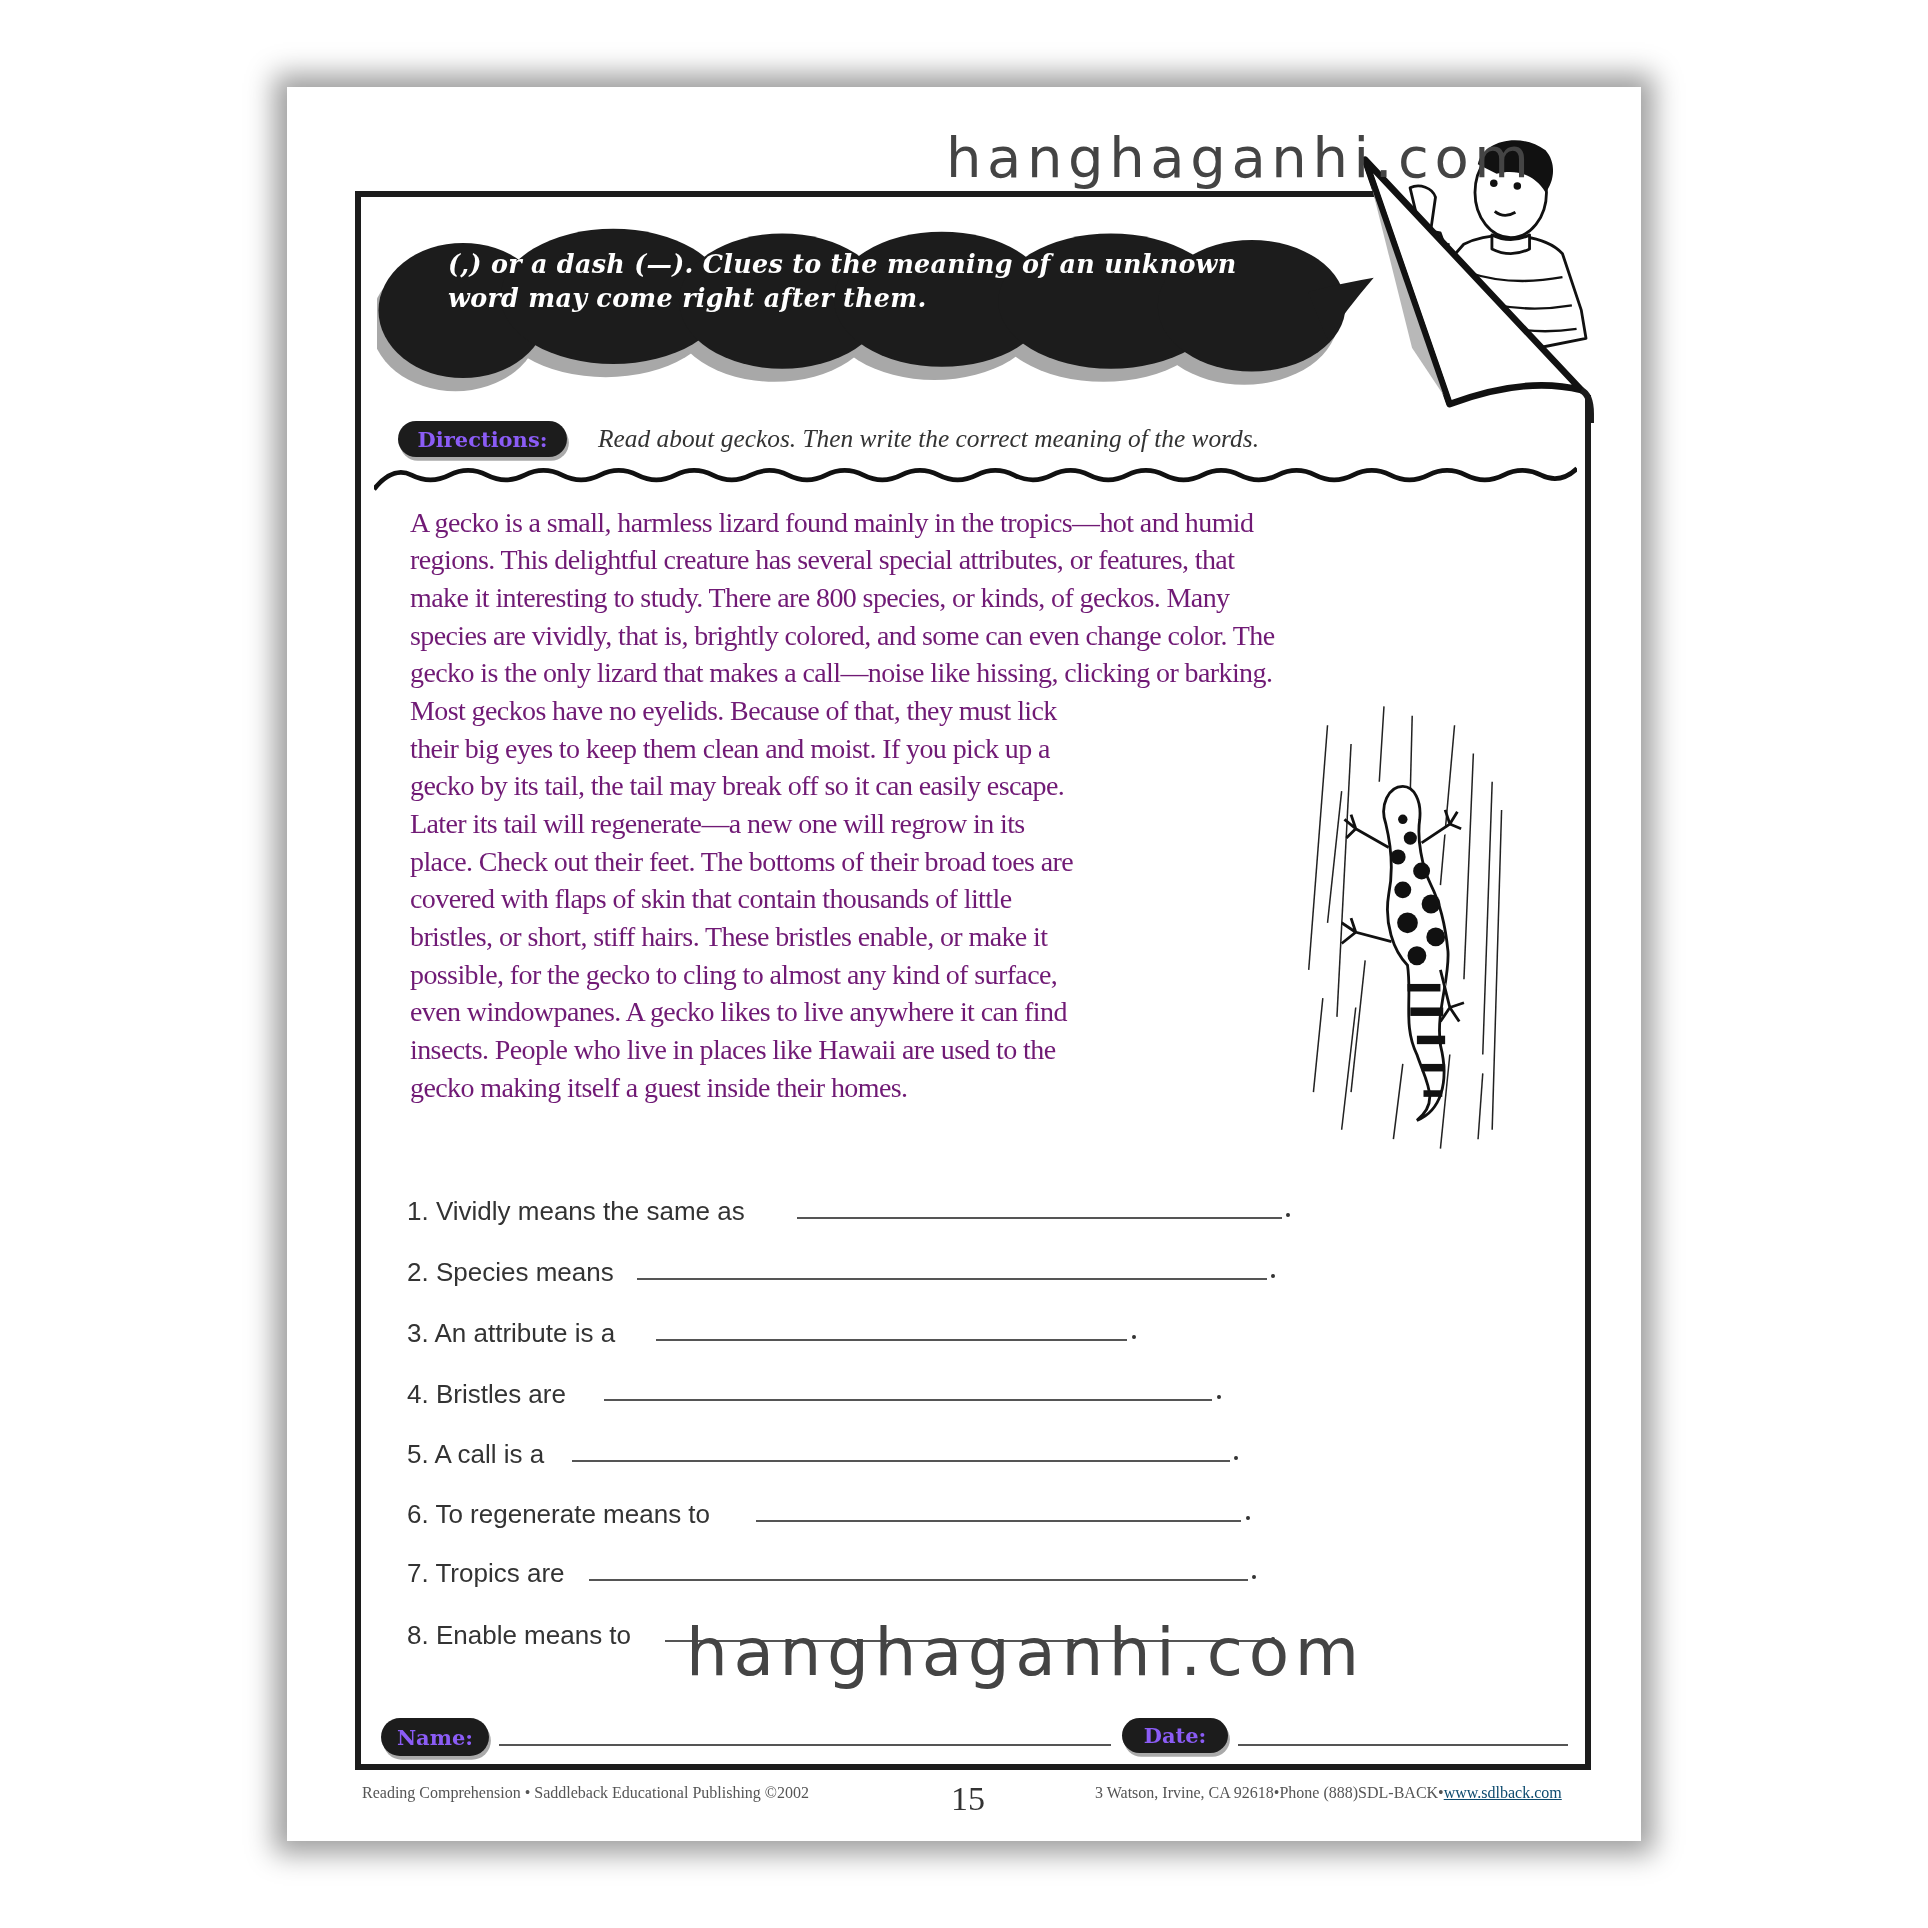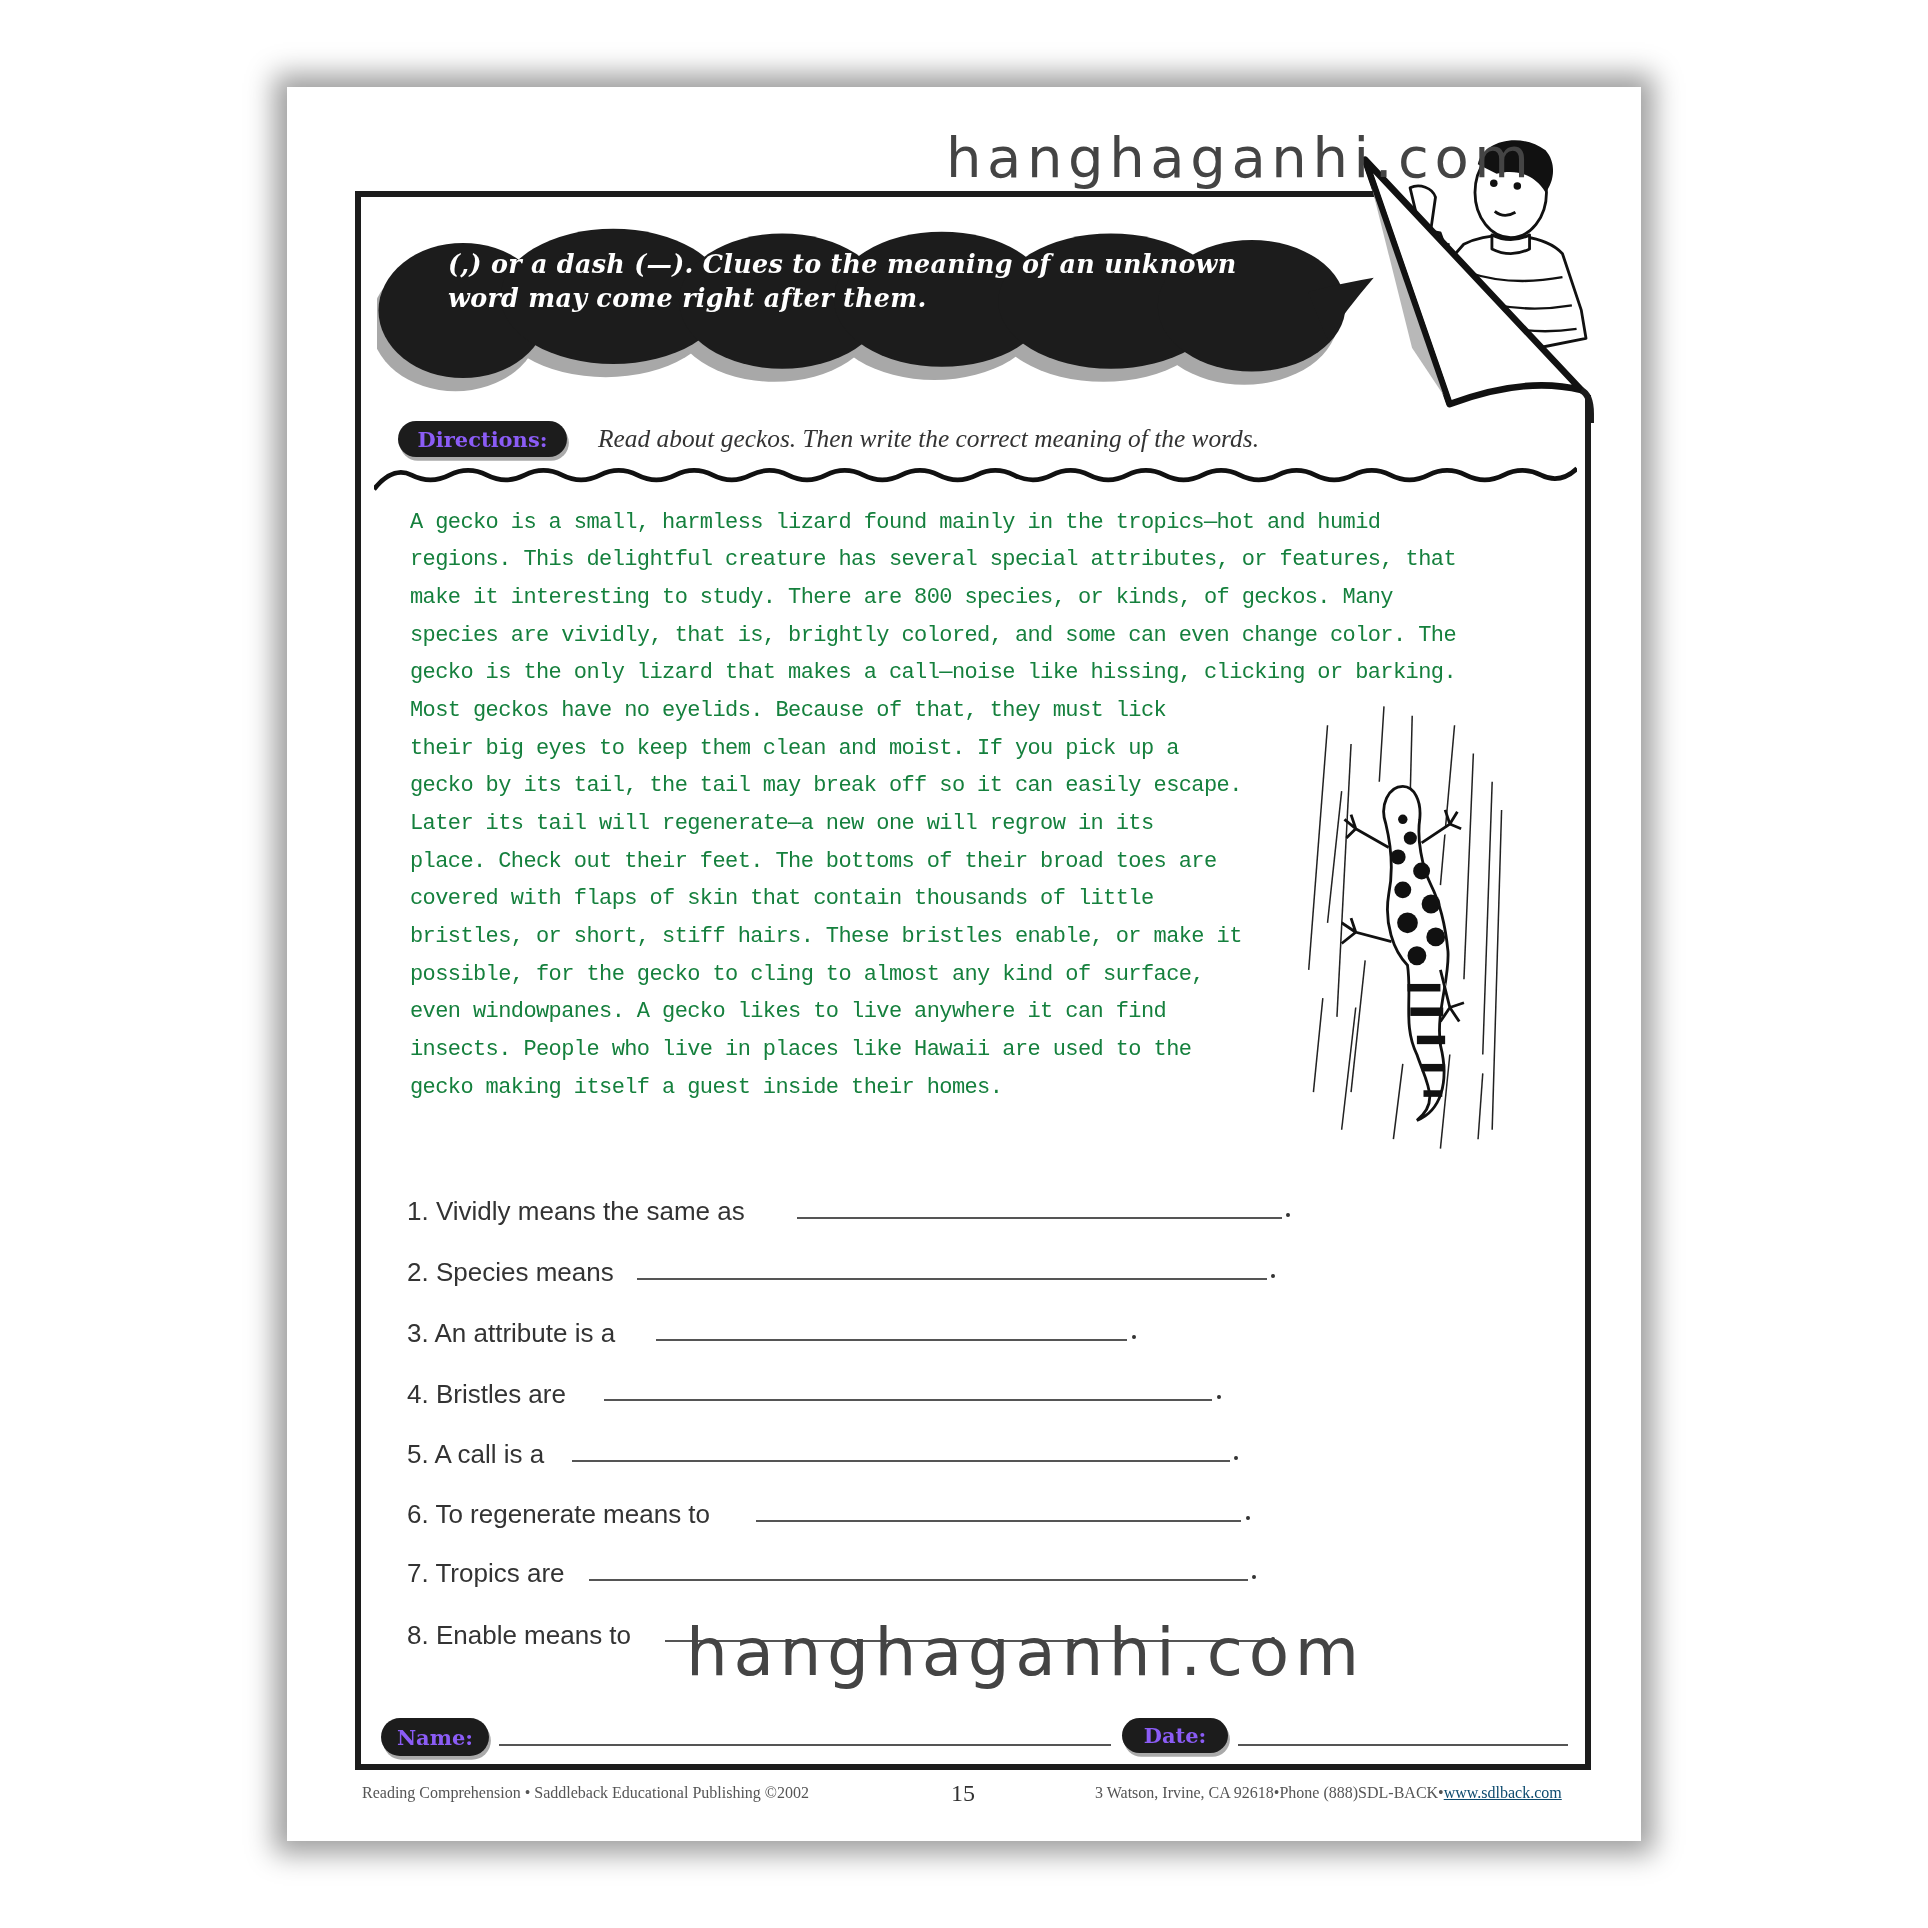--- a/index.html
+++ b/index.html
@@ -34,34 +34,34 @@
     position:absolute; background:#1c1c1c; color:#8b5cf6; border-radius:21px;
     font-family:"DejaVu Serif", serif; font-weight:bold; font-size:21px;
     display:flex; align-items:center; justify-content:center;
     box-shadow: 1.9px 3.8px 0 #aaa;
   }
   .directions-text {
     position:absolute; left:598px; top:424px; font-style:italic; font-size:25.4px; color:#333;
     font-family:"Liberation Serif", serif; white-space:nowrap;
   }
   .passage {
-    position:absolute; left:410px; font-size:22px; line-height:38px; color:#15803d; white-space:nowrap;
-    font-family:Liberation Mono, monospace; letter-spacing:-0.6px;
+    position:absolute; left:410px; font-size:28px; line-height:38px; color:#701a75; white-space:nowrap;
+    font-family:Liberation Serif, serif; letter-spacing:-0.6px;
   }
   .q-label {
     position:absolute; left:407px; font-family:"Liberation Sans", sans-serif; font-size:26px; color:#333;
     white-space:nowrap;
   }
   .q-line { position:absolute; height:1.9px; background:#555; }
   .q-dot { position:absolute; width:3.8px; height:3.8px; background:#333; border-radius:1.9px; }
   .footer {
     position:absolute; top:1784px; font-family:"Liberation Serif", serif; color:#555; font-size:16px; white-space:nowrap;
   }
   .footer a { color:#0c4a6e; text-decoration:underline; }
-  .page-num { position:absolute; left:951px; top:1780px; font-size:24px; color:#333; font-family:"Liberation Serif", serif; }
+  .page-num { position:absolute; left:951px; top:1780px; font-size:34px; color:#333; font-family:"Liberation Serif", serif; }
 </style>
 </head>
 <body>
 
 <div class="page"></div>
 
 <div class="frame"></div>
 
 <div class="curl-mask"></div>
 <svg class="abs" style="left:1299px;top:122px" width="320" height="301" viewBox="0 0 340 320">

